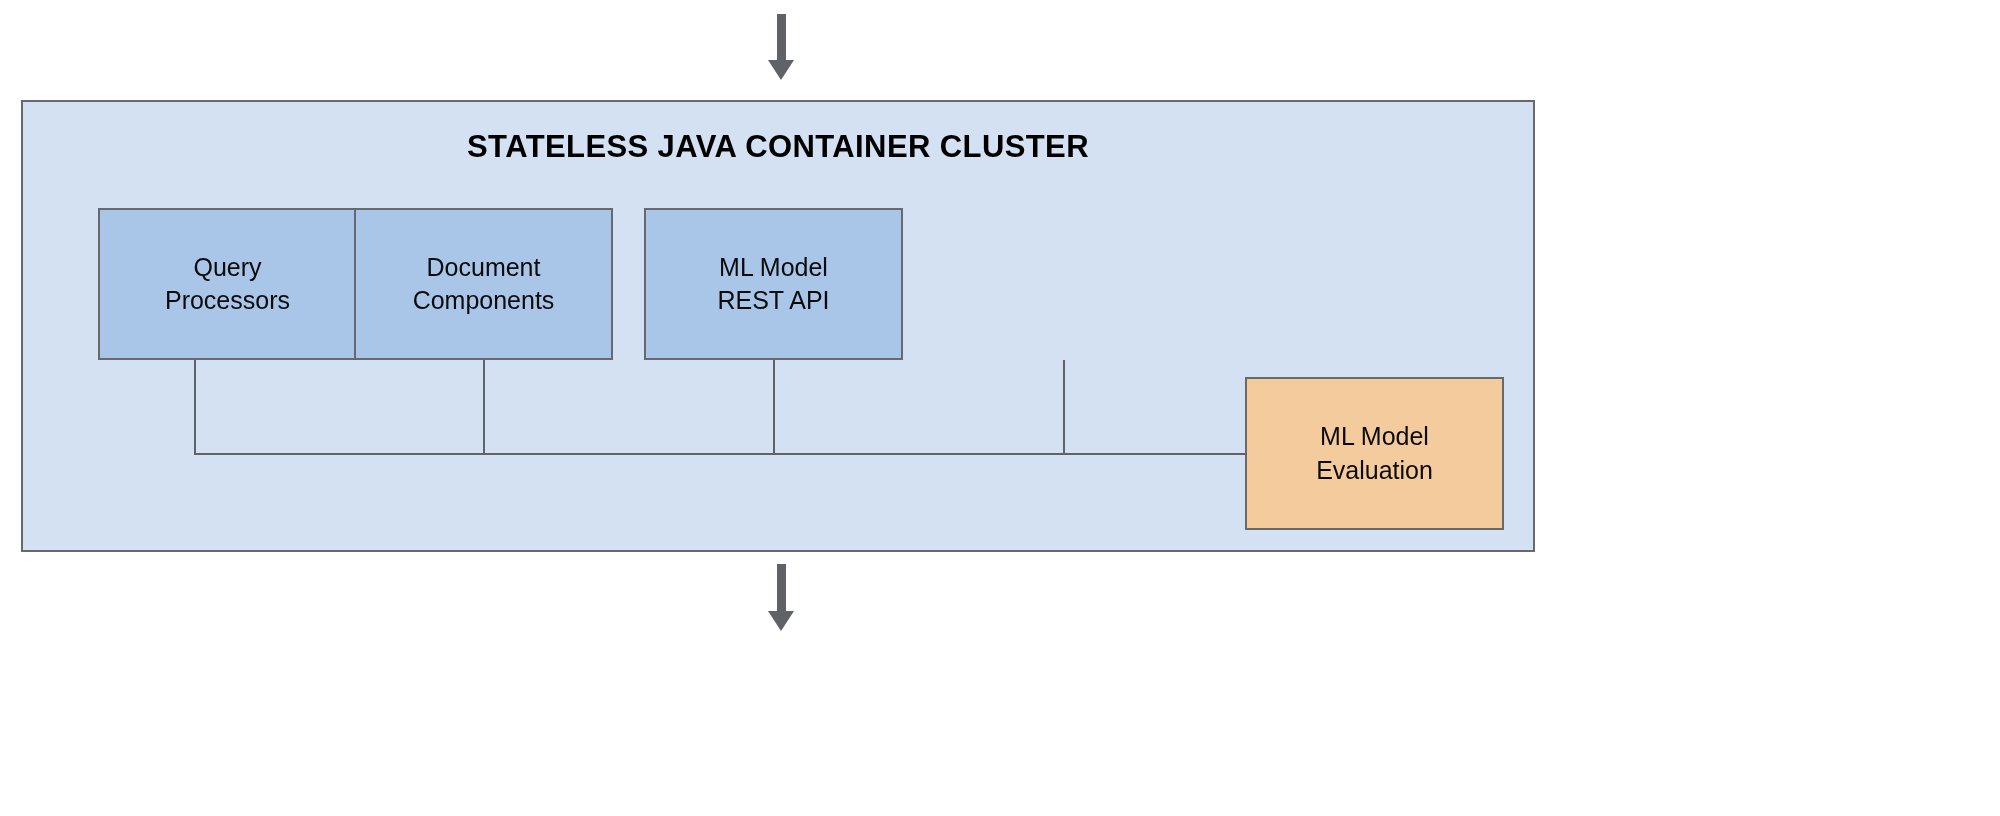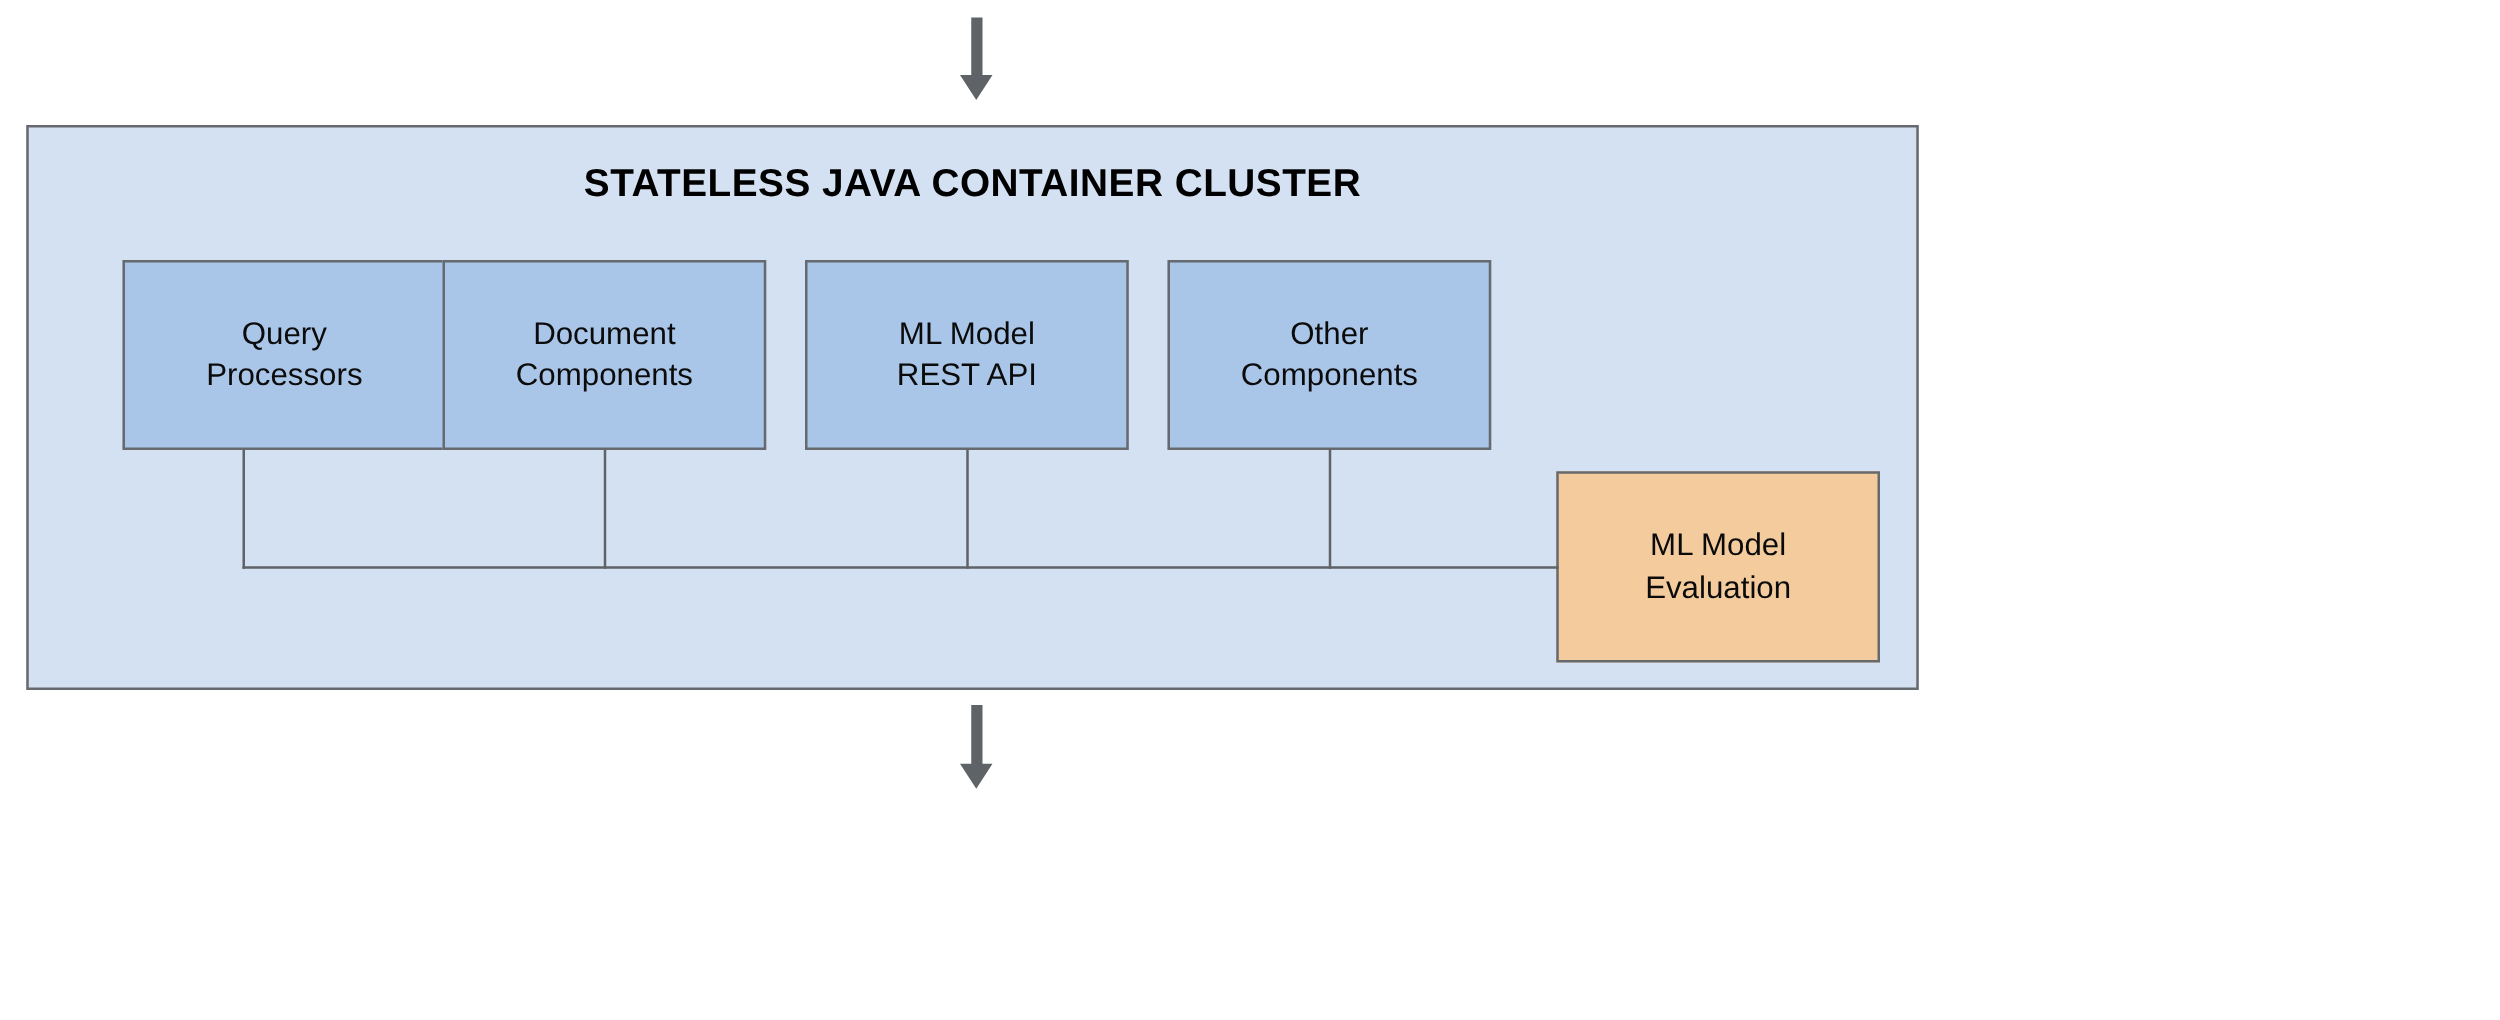--- a/index.html
+++ b/index.html
@@ -109,22 +109,20 @@
 
     <div class="node blue" style="left:43px; top:106px; width:259px; height:152px;margin-left:32px;">Query
 Processors</div>
 
     <div class="node blue" style="left:331px; top:106px; width:259px; height:152px;">Document
 Components</div>
 
     <div class="node blue" style="left:621px; top:106px; width:259px; height:152px;">ML Model
 REST API</div>
 
-    <div class="node blue" style="left:911px; top:106px; width:259px; height:152px;">Other
-Components</div>
 
     <div class="node orange" style="left:1222px; top:275px; width:259px; height:153px;">ML Model
 Evaluation</div>
 
     <div class="vline" style="left:171px; top:258px; height:95px;"></div>
     <div class="vline" style="left:460px; top:258px; height:95px;"></div>
     <div class="vline" style="left:750px; top:258px; height:95px;"></div>
     <div class="vline" style="left:1040px; top:258px; height:95px;"></div>
 
     <div class="hline" style="left:171px; top:351px; width:1053px;"></div>

